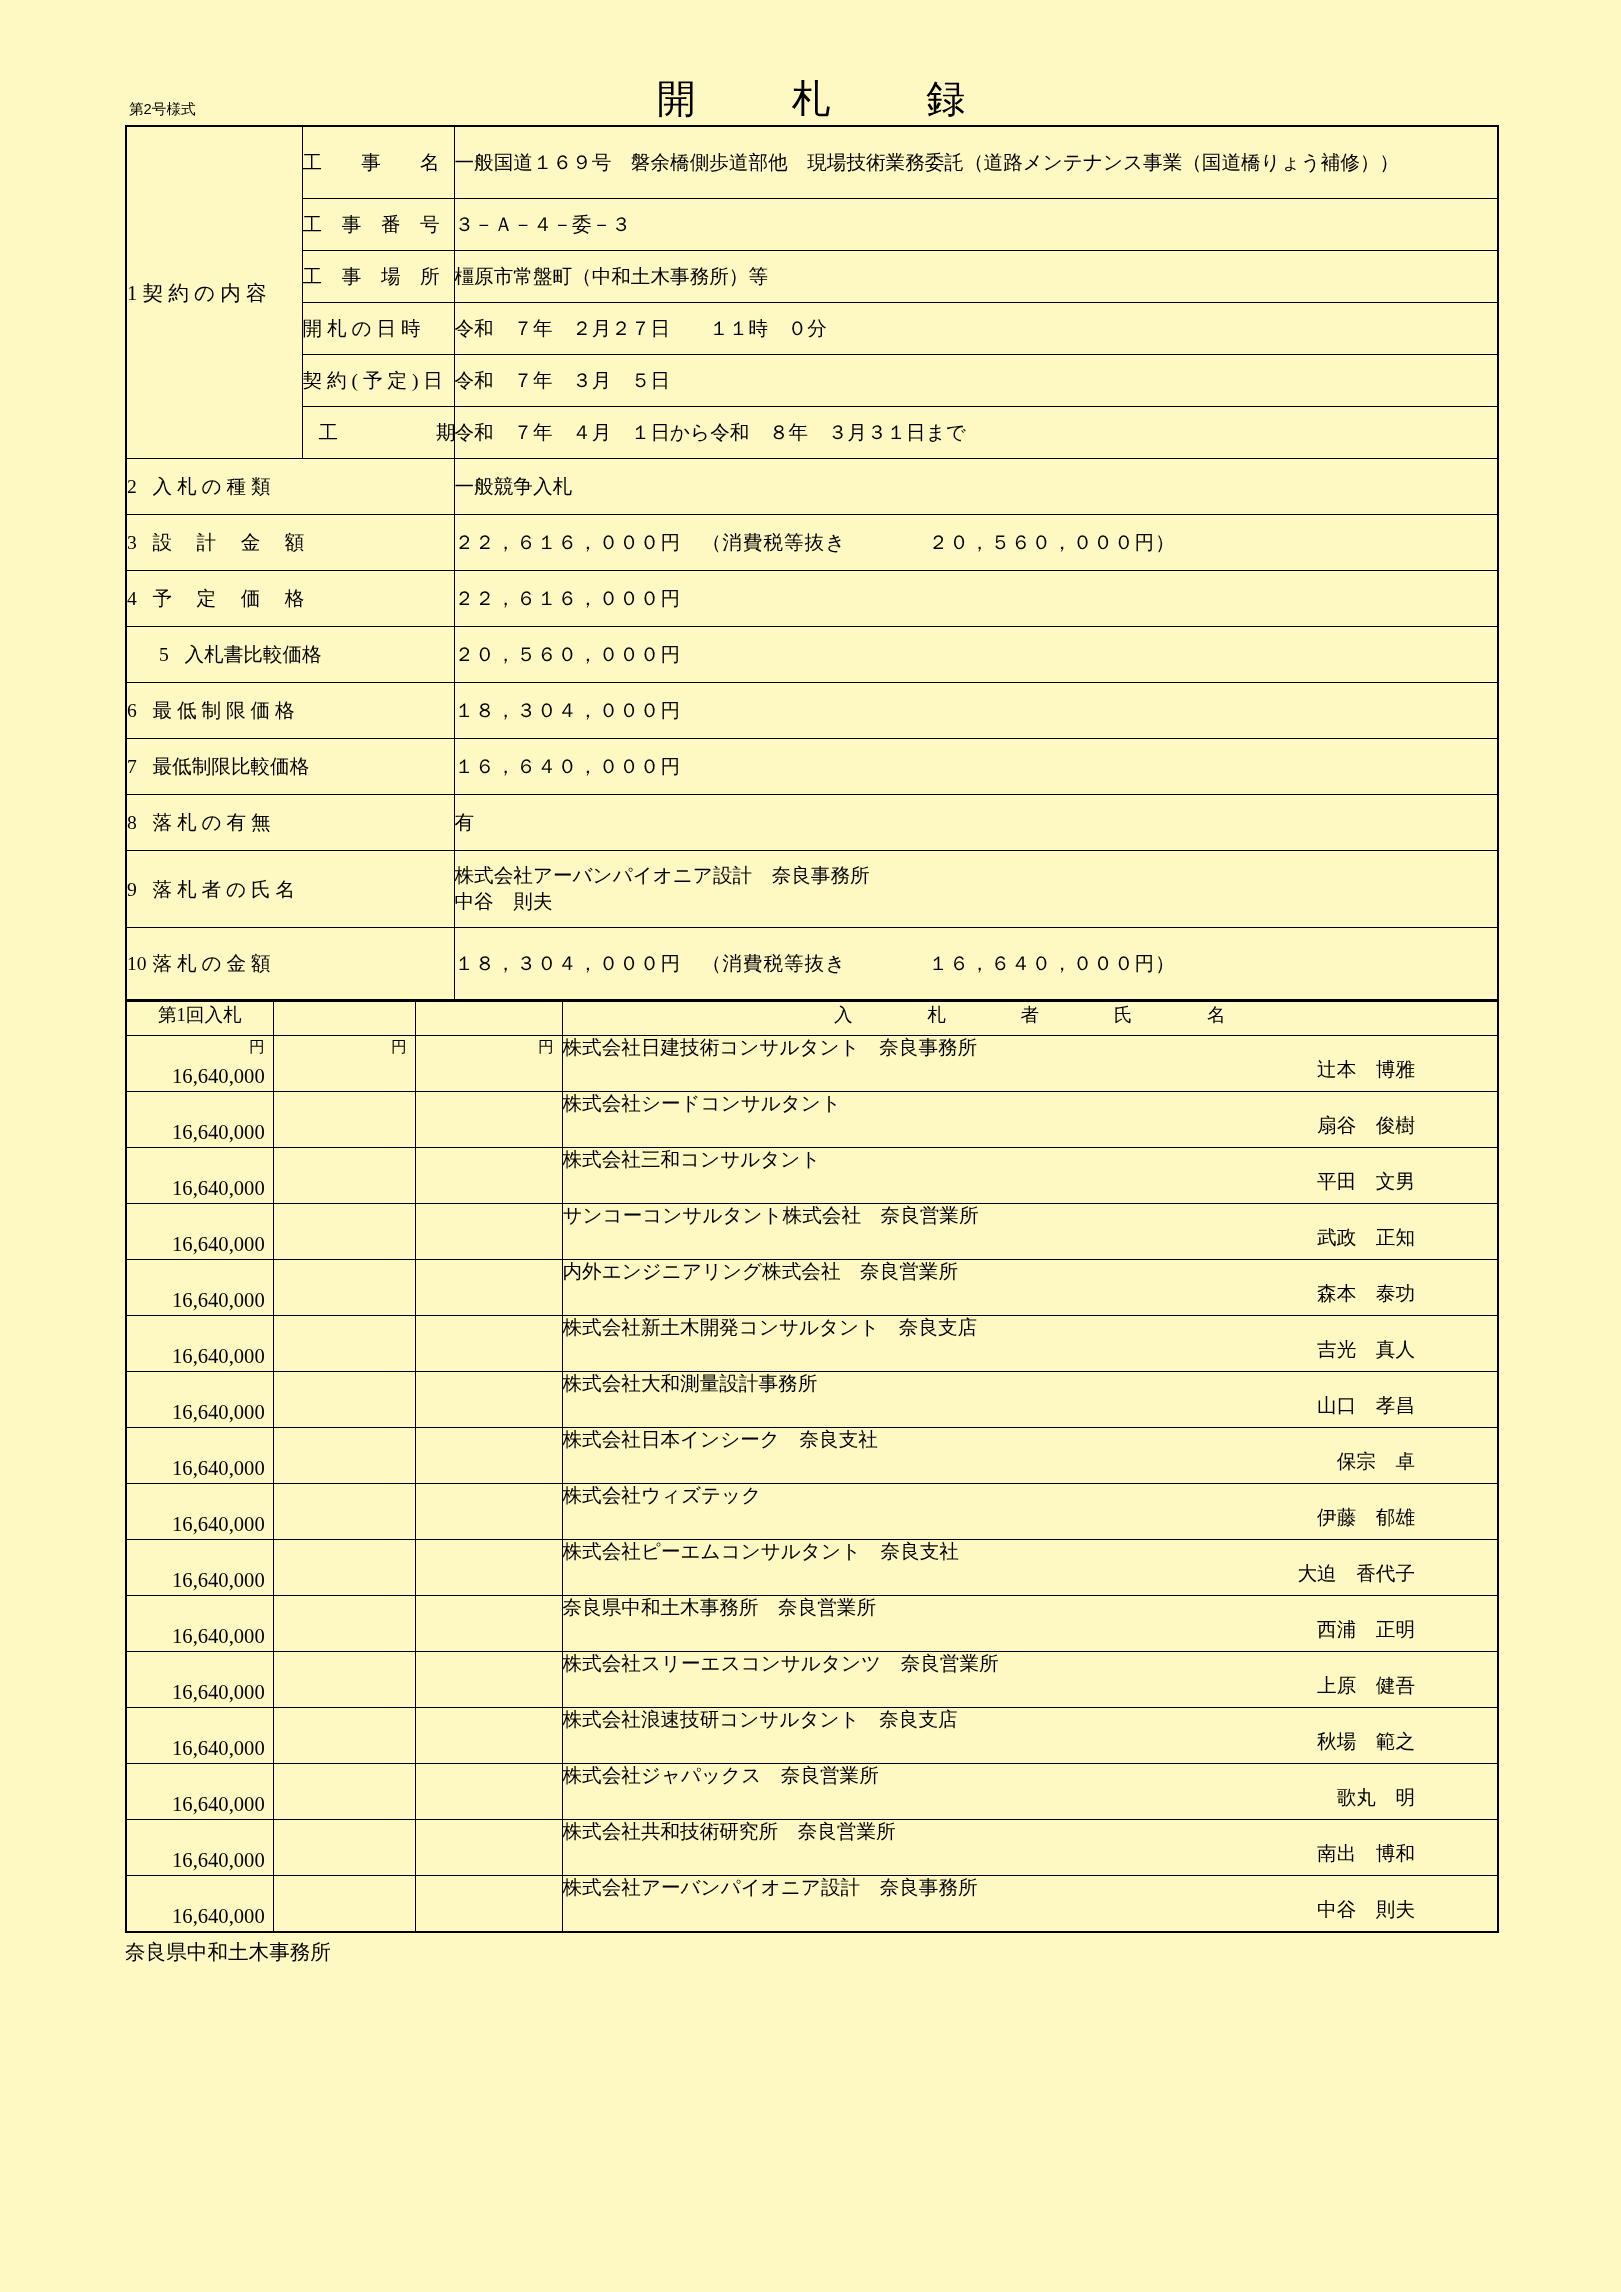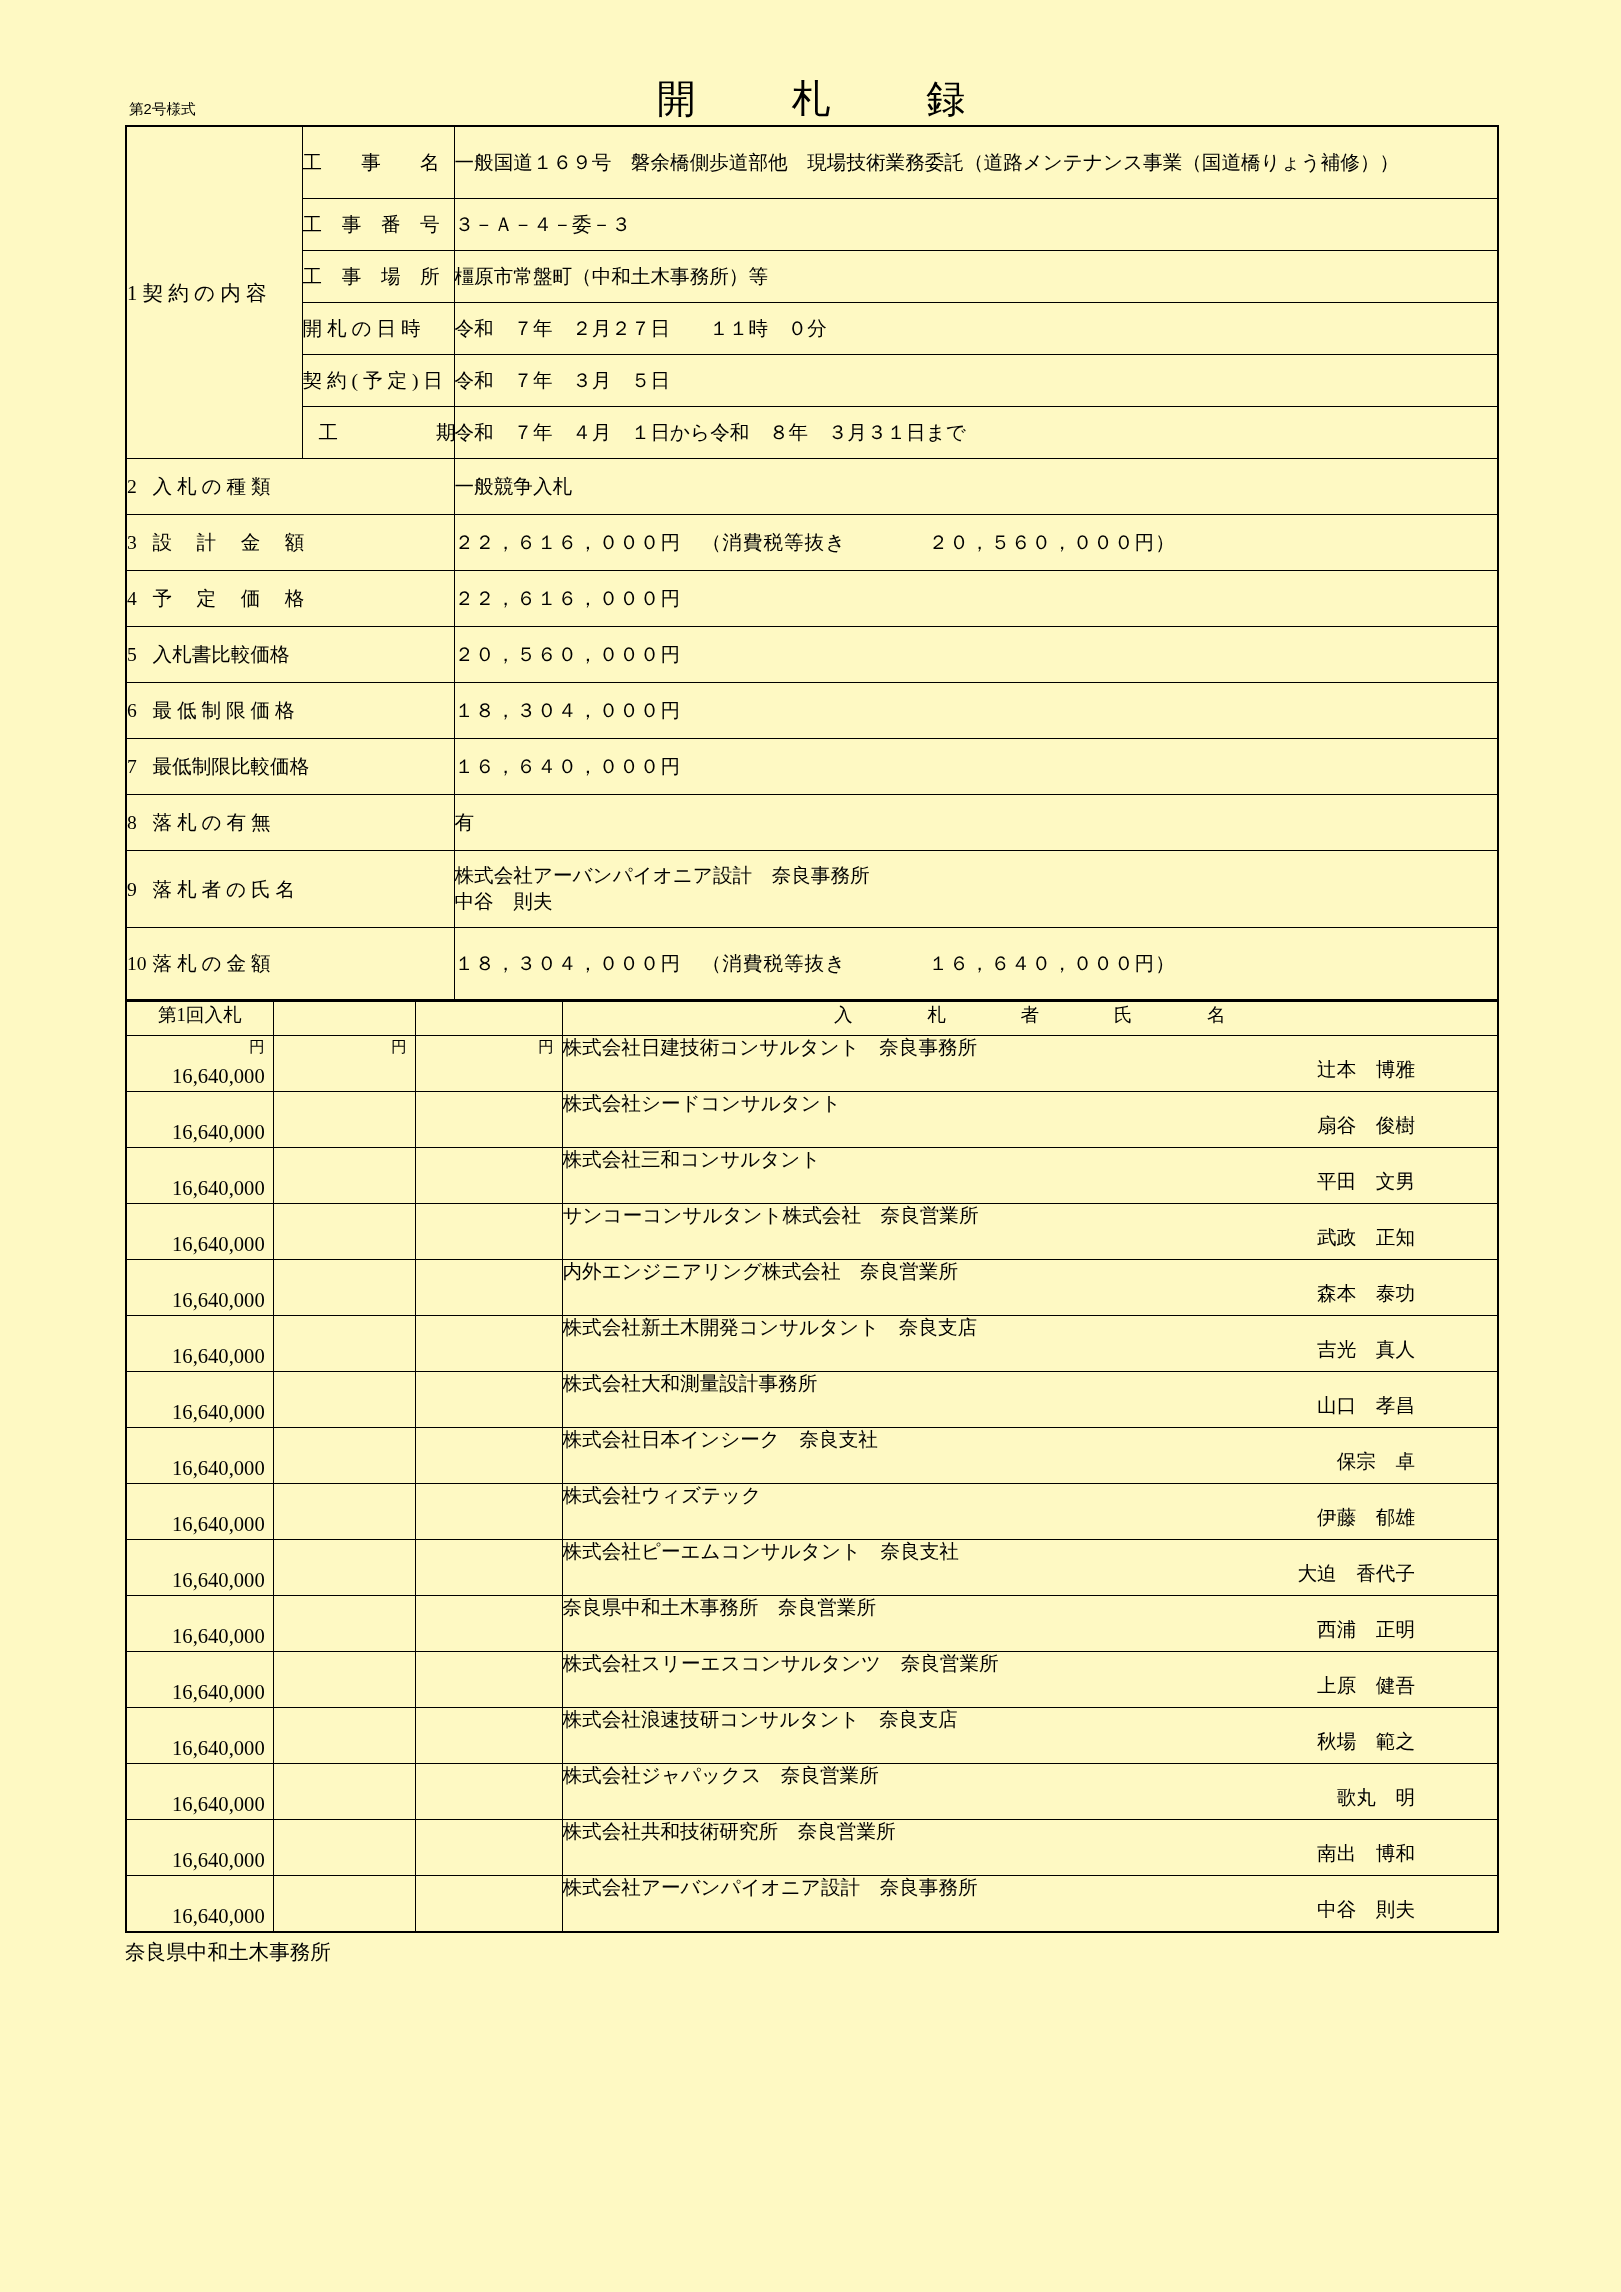--- a/index.html
+++ b/index.html
@@ -213,21 +213,21 @@
           </tr>
           <tr>
             <td colspan="2" class="lbl outer-left" style="height: 55px;"><span class="num-idx">3</span>設 　計 　金 　額</td>
             <td class="val-money outer-right">２２，６１６，０００円　（消費税等抜き　　　　２０，５６０，０００円）</td>
           </tr>
           <tr>
             <td colspan="2" class="lbl outer-left" style="height: 55px;"><span class="num-idx">4</span>予 　定 　価 　格</td>
             <td class="val-money outer-right">２２，６１６，０００円</td>
           </tr>
           <tr>
-            <td colspan="2" class="lbl outer-left" style="height: 55px;"><span class="num-idx">5</span>入札書比較価格</td>
+            <td colspan="2" class="lbl outer-left" style="height: 55px; padding-left: 32px;"><span class="num-idx">5</span>入札書比較価格</td>
             <td class="val-money outer-right">２０，５６０，０００円</td>
           </tr>
           <tr>
             <td colspan="2" class="lbl outer-left" style="height: 55px;"><span class="num-idx">6</span>最 低 制 限 価 格</td>
             <td class="val-money outer-right">１８，３０４，０００円</td>
           </tr>
           <tr>
             <td colspan="2" class="lbl outer-left" style="height: 55px;"><span class="num-idx">7</span>最低制限比較価格</td>
             <td class="val-money outer-right">１６，６４０，０００円</td>
           </tr>

